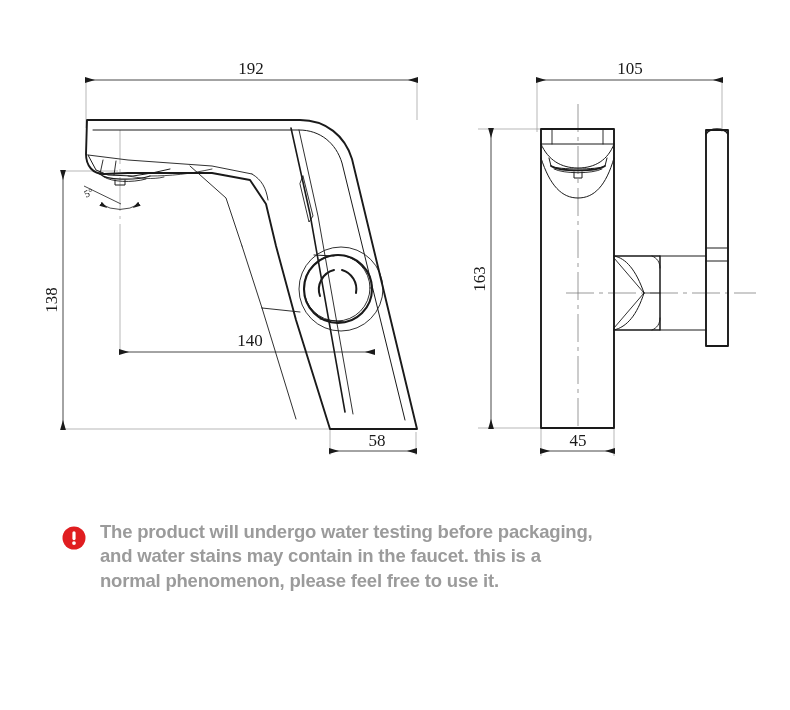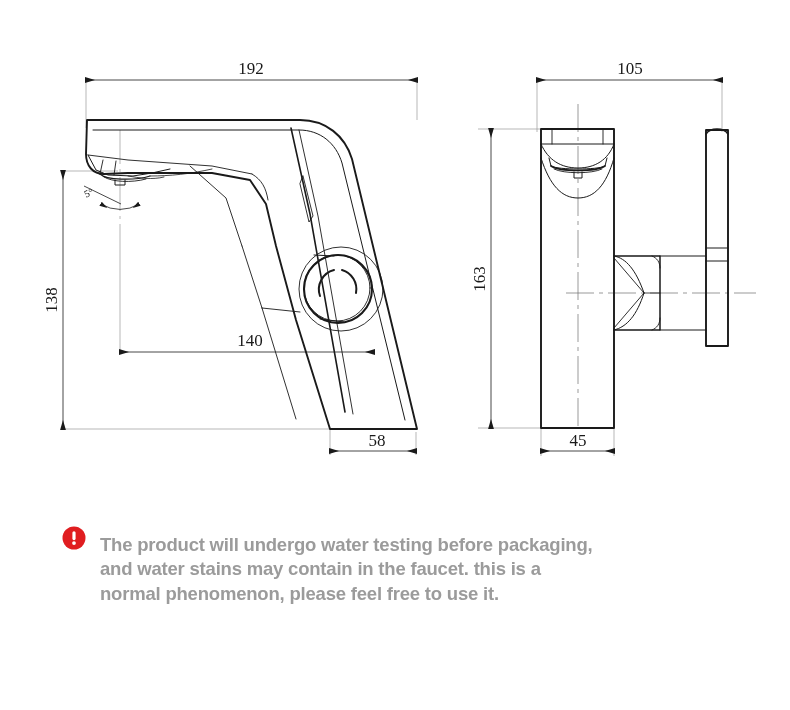--- a/index.html
+++ b/index.html
@@ -63,21 +63,20 @@
   }
   #warning-text {
     font-family: "Liberation Sans", "DejaVu Sans", sans-serif;
     font-size: 18.5px;
     font-weight: bold;
     line-height: 1.32;
     color: #9b9b9b;
     letter-spacing: -0.2px;
     white-space: pre-line;
     max-width: 600px;
-    margin-top: 13px;
   }
 </style>
 </head>
 <body>
 
 <div id="drawing-sheet">
 
   <svg id="drawing-svg" viewBox="0 0 790 710">
     <defs>
       <marker id="arrEnd" markerWidth="10" markerHeight="7" refX="9" refY="3.5" orient="auto" markerUnits="userSpaceOnUse">

